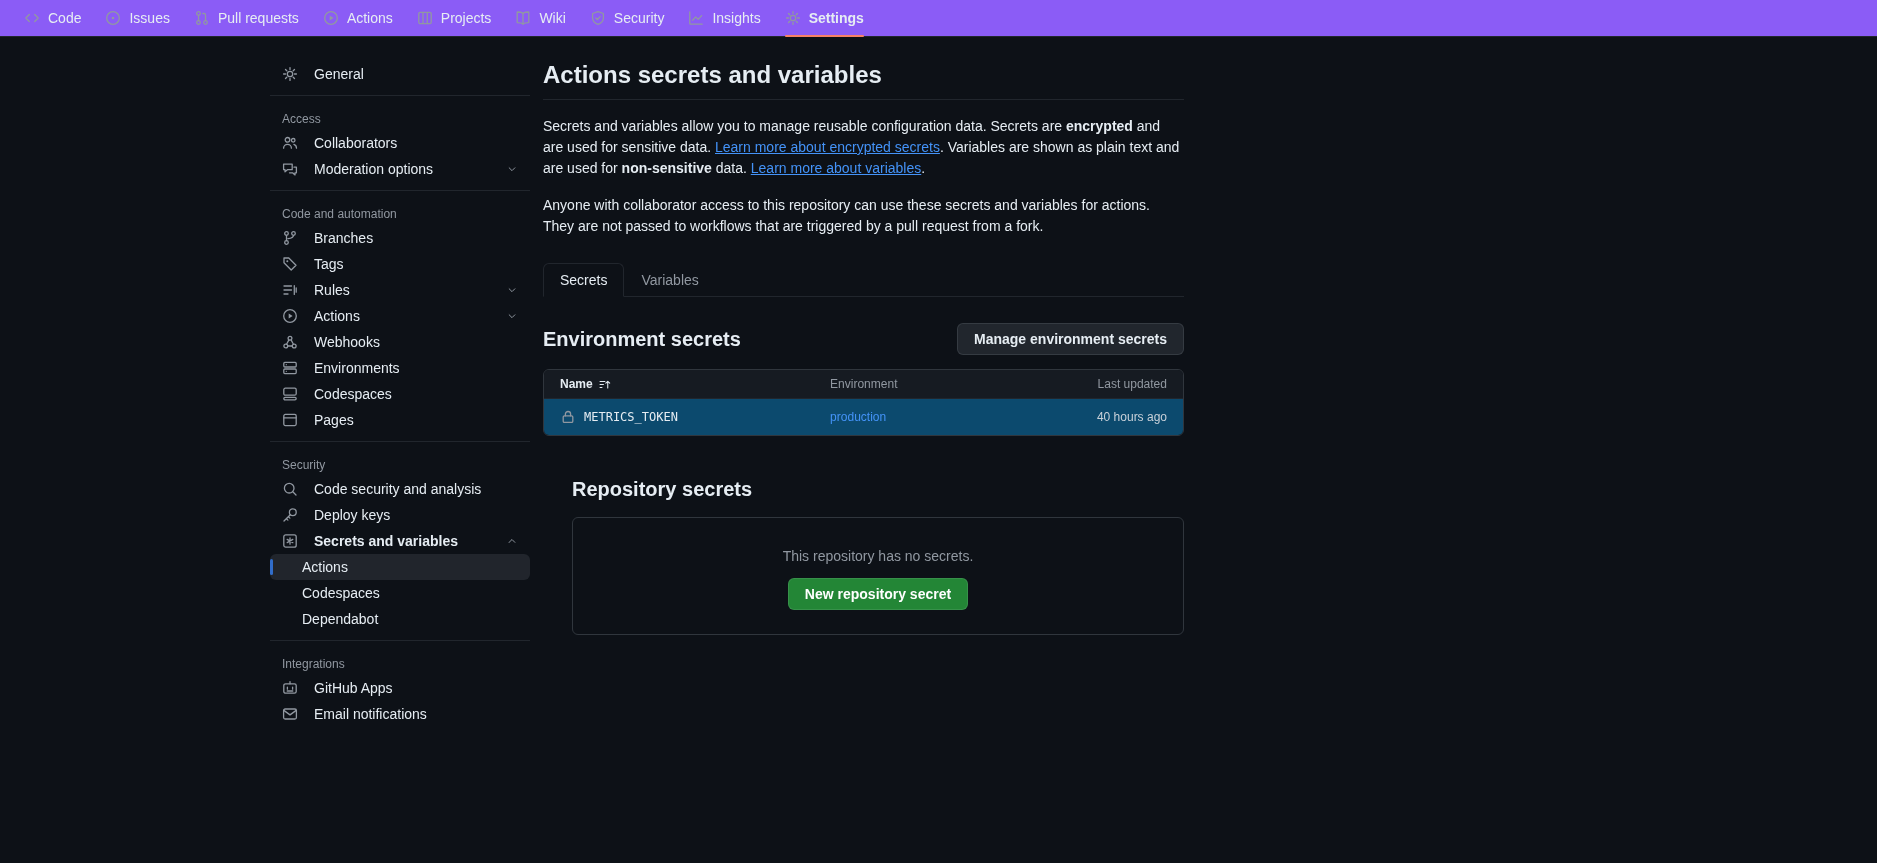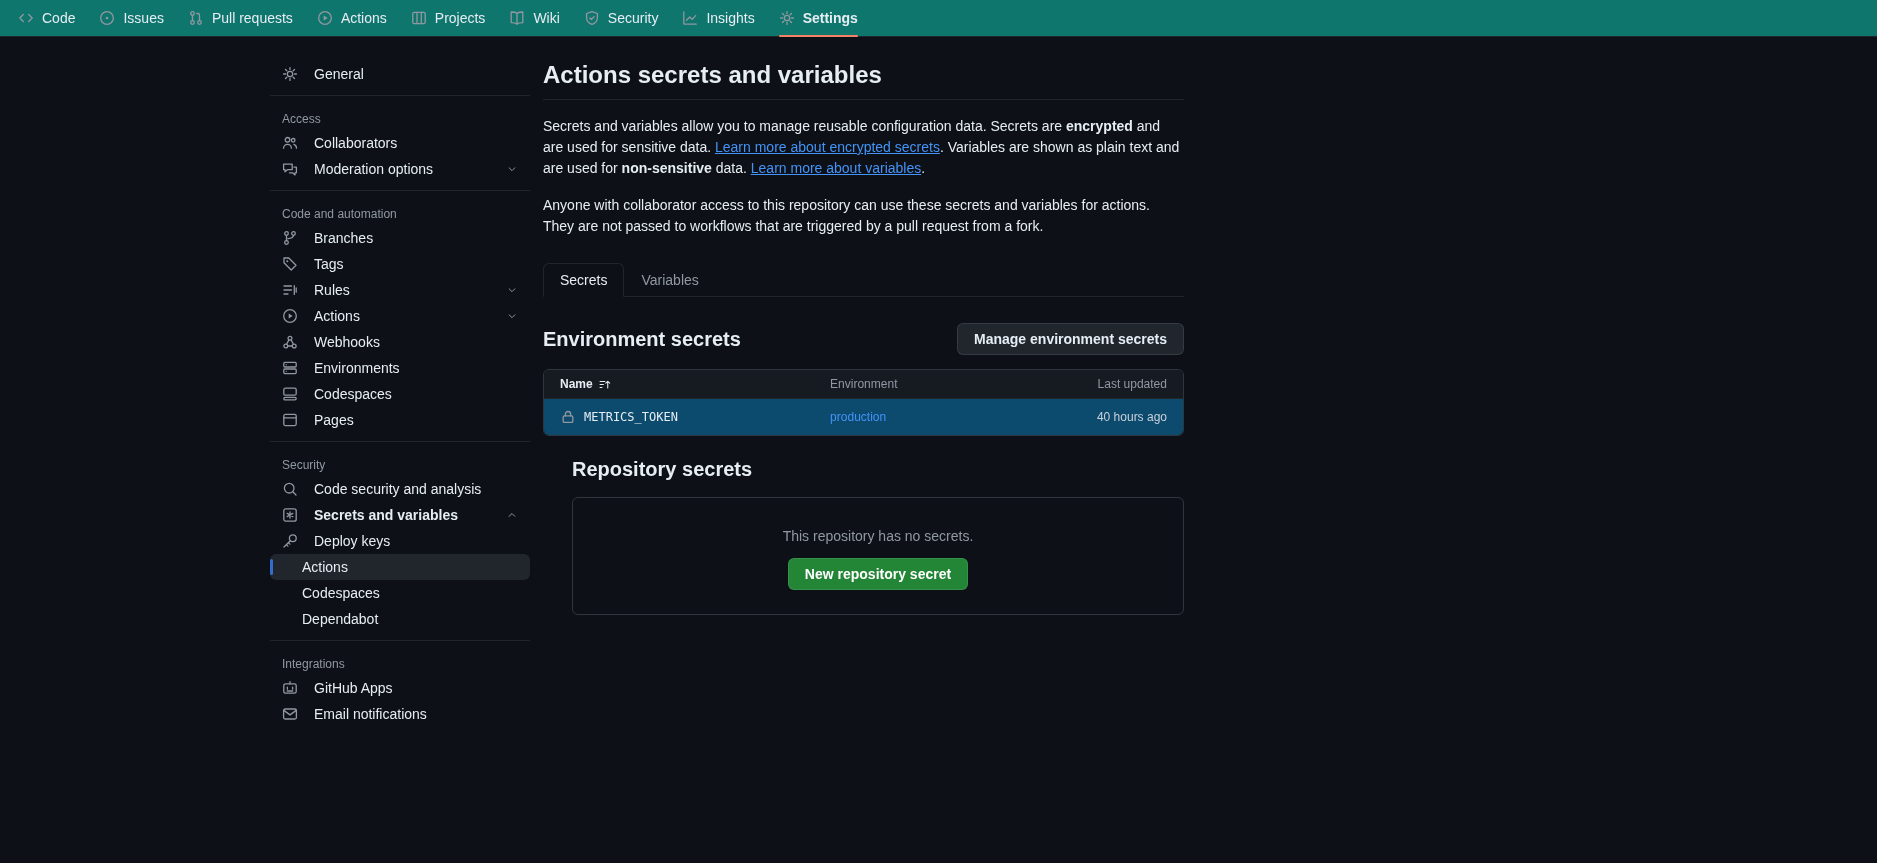--- a/index.html
+++ b/index.html
@@ -5,21 +5,21 @@
   * { box-sizing: border-box; margin: 0; padding: 0; }
   html,body { width:1877px; height:863px; }
   body {
     background:#0d1117; color:#e6edf3;
     font-family:"Liberation Sans","DejaVu Sans",sans-serif;
     font-size:14px; overflow:hidden;
   }
   svg.oct { display:block; fill:none; stroke:currentColor; stroke-width:1.3; stroke-linecap:round; stroke-linejoin:round; }
 
   
-  .topnav { display:flex; align-items:stretch; height:37px; padding:0 6px; border-bottom:1px solid #21262d; background:#0f766e; }
+  .topnav { display:flex; align-items:stretch; height:37px; padding:0 12px; border-bottom:1px solid #21262d; background:#8b5cf6; }
   .nav-item { position:relative; display:flex; align-items:center; gap:8px; padding:0 8px; margin:0 4px; color:#e6edf3; cursor:pointer; white-space:nowrap; }
   .nav-item .nicon { color:#9198a1; display:flex; }
   .nav-item.active { font-weight:700; }
   .nav-item.active::after { content:""; position:absolute; left:8px; right:8px; bottom:-1px; height:2px; border-radius:2px; background:#f78166; }
 
   
   .layout { display:flex; margin-left:270px; padding-top:24px; gap:13px; align-items:flex-start; }
 
   
   .sidebar { width:260px; flex:none; }
@@ -57,21 +57,21 @@
   .t-head { background:#161b22; color:#9198a1; }
   .t-head .th-name { color:#e6edf3; font-weight:700; display:flex; align-items:center; gap:5px; }
   .th-right, .cell-updated { text-align:right; }
   .t-row { padding:10px 16px; border-top:1px solid #21262d; background:#0c4a6e; }
   .cell-name { display:flex; align-items:center; gap:8px; }
   .cell-name .lock { color:#9198a1; display:flex; }
   .code { font-family:"DejaVu Sans Mono","Liberation Mono",monospace; font-size:12px; }
   .cell-env a { color:#4493f8; cursor:pointer; }
   .cell-updated { color:#c9d1d9; }
 
-  .repo-secrets { margin-top:22px;padding-left:29px; }
+  .repo-secrets { margin-top:42px;padding-left:29px; }
   .empty-box { margin-top:16px; border:1px solid #30363d; border-radius:6px; text-align:center; padding:30px 16px 24px; }
   .empty-text { font-size:14px; color:#9198a1; }
   .empty-box .btn { margin-top:14px; }
 </style>
 </head>
 <body>
 
 <header class="topnav">
   <div class="nav-item">
     <span class="nicon">
@@ -296,42 +296,42 @@
 
     <div class="side-item">
       <span class="sicon">
           <svg class="oct" width="16" height="16" viewBox="0 0 16 16">
             <circle cx="7.2" cy="7.2" r="4.8"></circle>
             <path d="M10.8 10.8 14 14"></path>
           </svg>
         </span>
       <span>Code security and analysis</span>
     </div>
+    <div class="side-item">
+      <span class="sicon">
+          <svg class="oct" width="16" height="16" viewBox="0 0 16 16">
+            <circle cx="10.8" cy="5.2" r="3.4"></circle>
+            <path d="M8.3 7.7 2 14M4.4 11.6l1.5 1.5M6.4 9.6l1.5 1.5"></path>
+          </svg>
+        </span>
+      <span>Deploy keys</span>
+    </div>
     <div class="side-item bold">
       <span class="sicon">
           <svg class="oct" width="16" height="16" viewBox="0 0 16 16">
             <rect x="1.8" y="1.8" width="12.4" height="12.4" rx="2"></rect>
             <path d="M8 4.8v6.4M5.2 6.4l5.6 3.2M10.8 6.4 5.2 9.6"></path>
           </svg>
         </span>
       <span>Secrets and variables</span>
       <span class="chev">
           <svg class="oct" width="12" height="12" viewBox="0 0 16 16">
             <path d="M4.2 9.8 8 6l3.8 3.8"></path>
           </svg>
         </span>
-    </div>
-    <div class="side-item">
-      <span class="sicon">
-          <svg class="oct" width="16" height="16" viewBox="0 0 16 16">
-            <circle cx="10.8" cy="5.2" r="3.4"></circle>
-            <path d="M8.3 7.7 2 14M4.4 11.6l1.5 1.5M6.4 9.6l1.5 1.5"></path>
-          </svg>
-        </span>
-      <span>Deploy keys</span>
     </div>
     <div class="side-item sub active-item">
       <span>Actions</span>
     </div>
     <div class="side-item sub">
       <span>Codespaces</span>
     </div>
     <div class="side-item sub">
       <span>Dependabot</span>
     </div>

